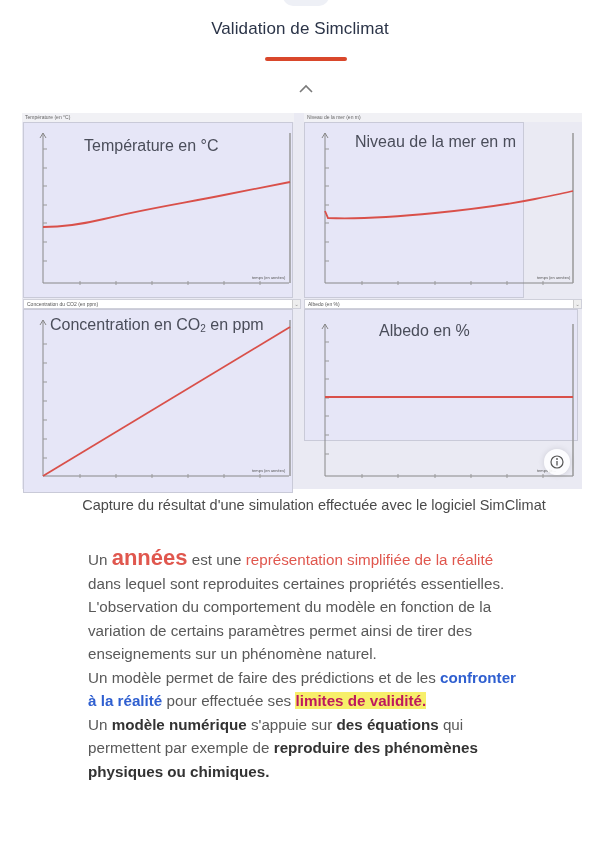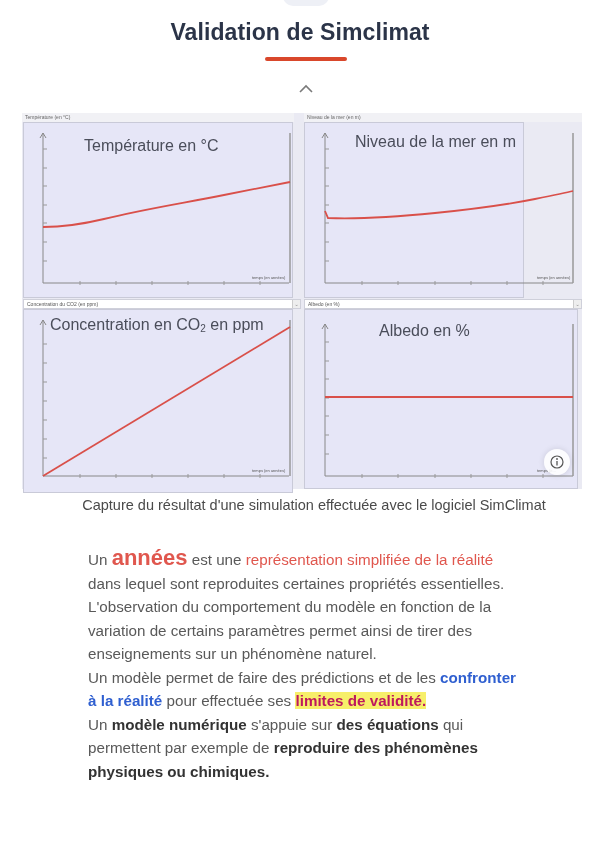--- a/index.html
+++ b/index.html
@@ -5,21 +5,21 @@
     * { box-sizing: border-box; margin: 0; padding: 0; }
     html, body { width: 600px; height: 852px; background: #ffffff; overflow: hidden; }
     body { font-family: "Liberation Sans", "DejaVu Sans", sans-serif; position: relative; }
 
     .top-pill {
       position: absolute; left: 283px; top: -14px; width: 46px; height: 20px;
       background: #eef0f6; border-radius: 12px;
     }
     .title {
       position: absolute; left: 0; right: 0; top: 19px; text-align: center;
-      font-size: 23px; font-weight: bold; color: #2b3448; letter-spacing: 0.1px;
+      font-size: 17px; font-weight: normal; color: #2b3448; letter-spacing: 0.1px;
     }
     .title-underline {
       position: absolute; left: 265px; top: 57px; width: 82px; height: 4px;
       border-radius: 2px; background: #d9472b;
     }
     .collapse-btn {
       position: absolute; left: 296px; top: 82px; width: 20px; height: 14px;
       display: flex; align-items: center; justify-content: center; cursor: pointer;
     }
 
@@ -170,21 +170,21 @@
           <line x1="164" y1="164" x2="164" y2="168"></line>
         <line x1="200" y1="164" x2="200" y2="168"></line>
           <line x1="236" y1="164" x2="236" y2="168"></line>
       </g>
       <line x1="19" y1="166" x2="266" y2="17" stroke="#d9504a" stroke-width="1.8"></line>
       <text x="228" y="162" font-size="4" fill="#555" font-family="Liberation Sans, sans-serif">temps (en années)</text>
     </svg>
     <div class="chart-title" style="left:26px; top:6px;"><span>Concentration en CO</span><sub>2</sub><span> en ppm</span></div>
   </div>
 
-  <div class="panel" style="left:282px; top:196px; width:274px; height:180px;">
+  <div class="panel" style="left:282px; top:196px; width:274px; height:132px;">
     <svg class="chart-svg" width="274" height="180">
       <line x1="20" y1="14" x2="20" y2="166" stroke="#888" stroke-width="1"></line>
       <polyline points="17,19 20,14 23,19" fill="none" stroke="#888" stroke-width="1"></polyline>
       <line x1="20" y1="166" x2="268" y2="166" stroke="#888" stroke-width="1"></line>
       <line x1="268" y1="14" x2="268" y2="166" stroke="#999" stroke-width="1.5"></line>
       <g stroke="#999" stroke-width="1">
         <line x1="20" y1="32" x2="24" y2="32"></line>
           <line x1="20" y1="51" x2="24" y2="51"></line>
         <line x1="20" y1="69" x2="24" y2="69"></line>
           <line x1="20" y1="88" x2="24" y2="88"></line>

